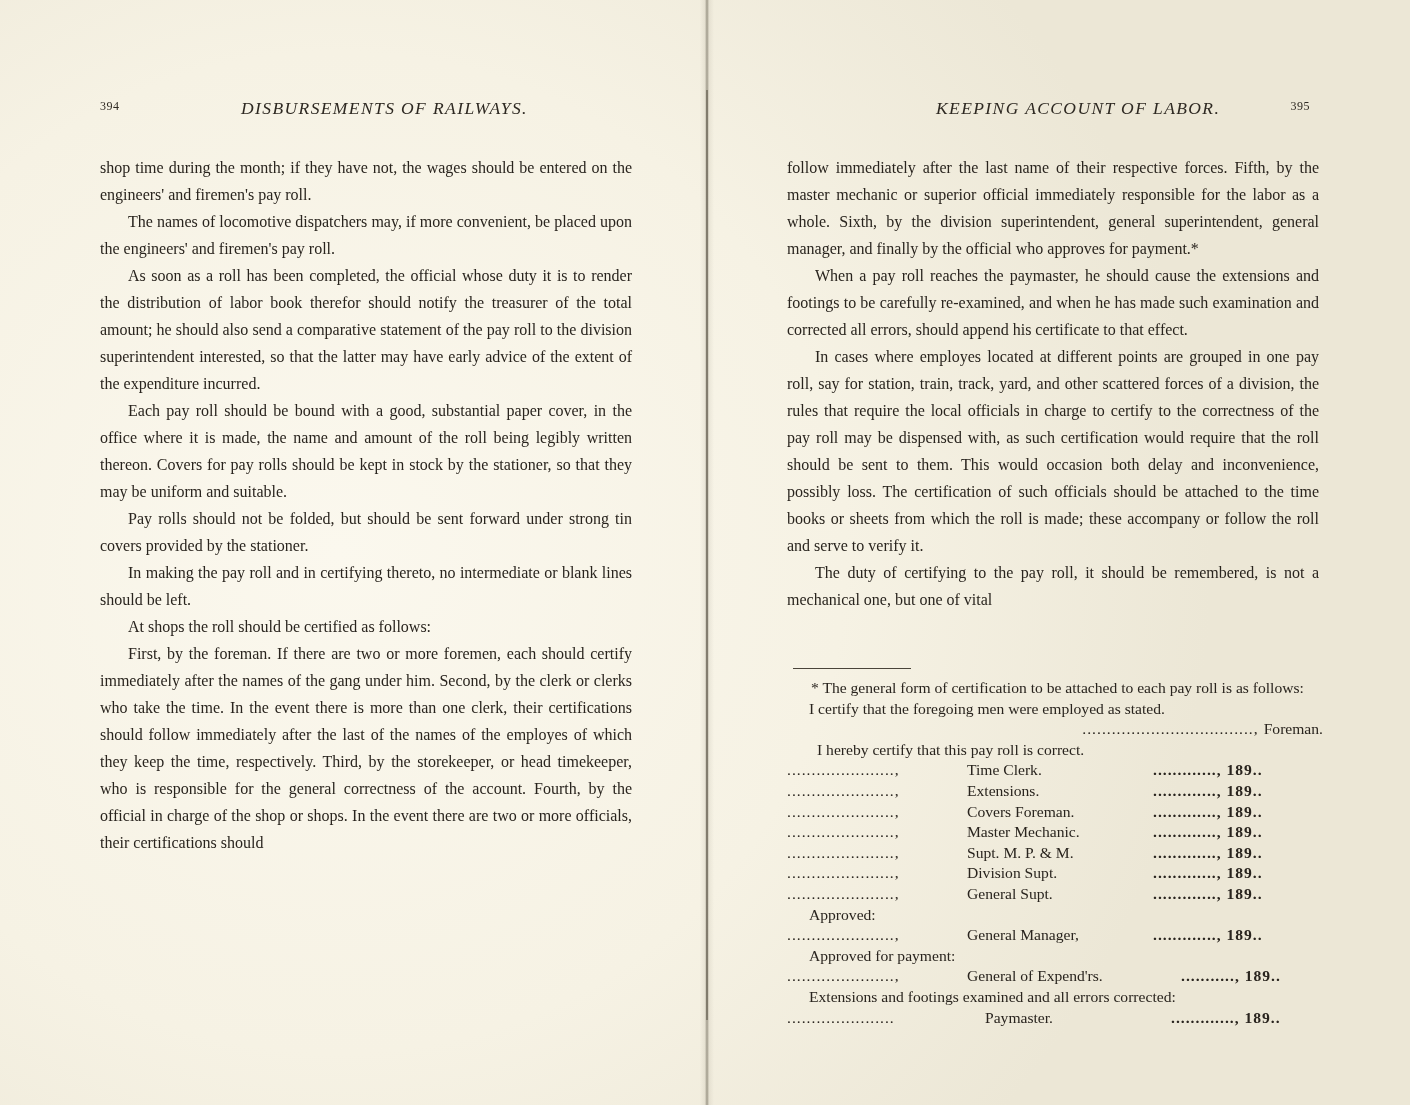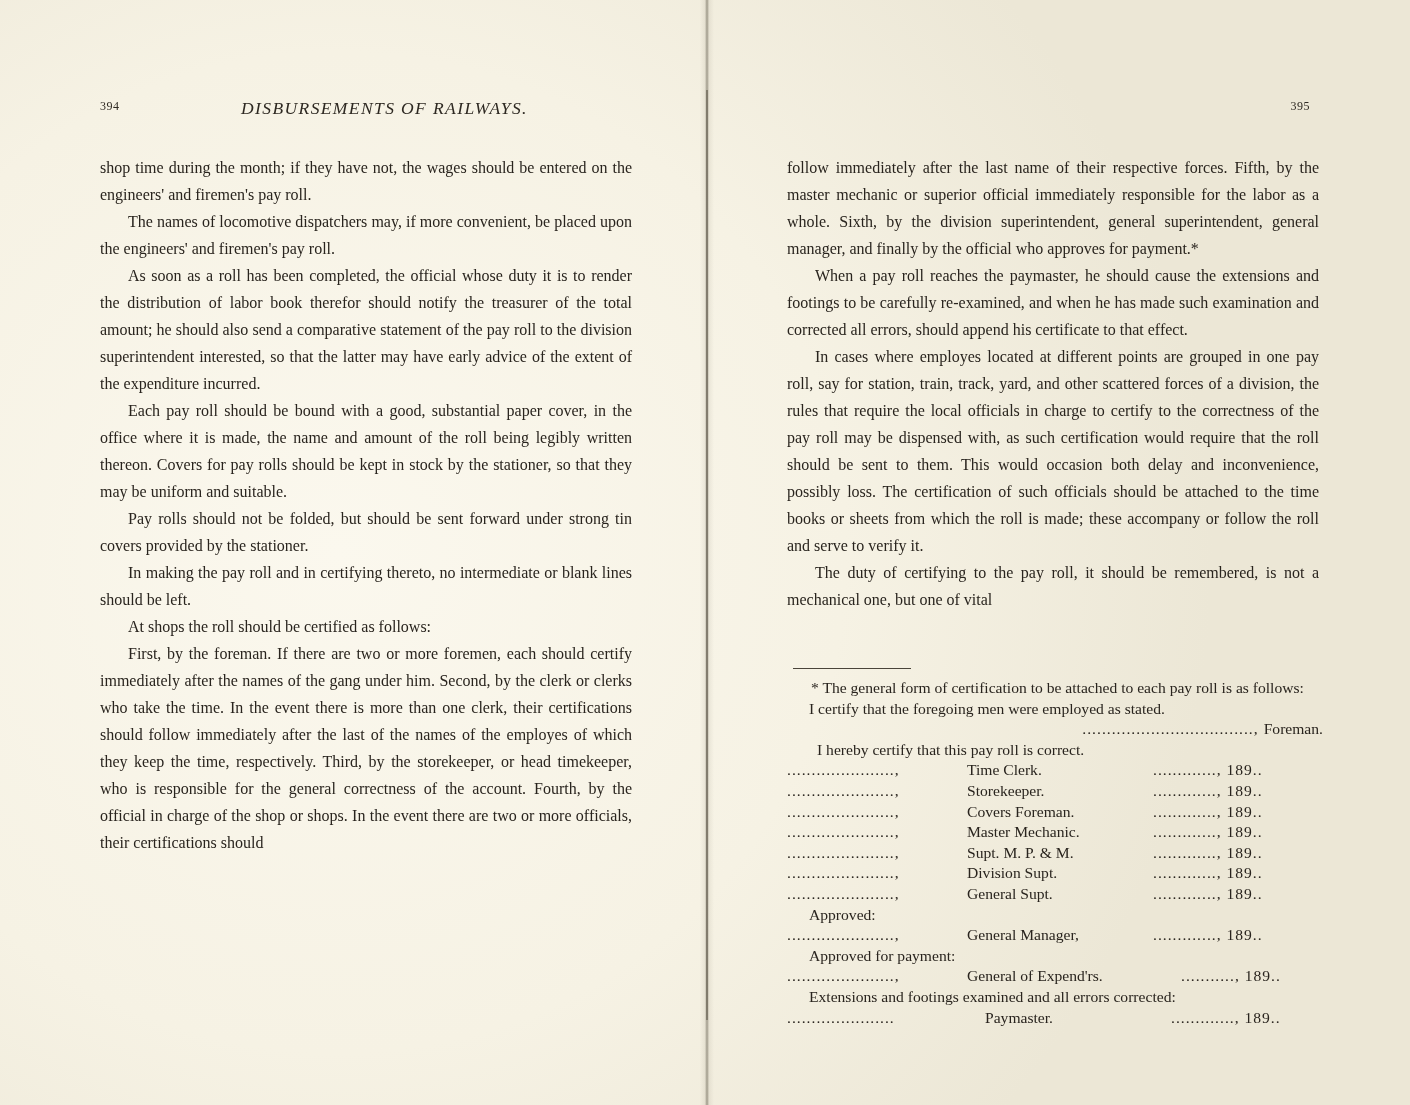--- a/index.html
+++ b/index.html
@@ -73,21 +73,21 @@
     margin:0 0 9px 6px;
   }
   #footnote .fn-p{margin:0;text-indent:24px;text-align:justify;text-align-last:left;}
   .ind{display:inline-block;width:22px;}
   .ind-lg{display:inline-block;width:30px;}
 
   
   .sigrow{display:flex;align-items:baseline;white-space:nowrap;line-height:20.6px;}
   .sig-dots{width:176px;overflow:hidden;display:inline-block;letter-spacing:1px;}
   .sig-role{width:186px;display:inline-block;padding-left:4px;}
-  .sig-date{display:inline-block;letter-spacing:1px;}
+  .sig-date{display:inline-block;letter-spacing:1px;font-weight:bold;}
   .lbl{display:block;line-height:20.6px;}
   .lbl .ind{width:22px;}
   .wide-dots{letter-spacing:1px;}
 </style>
 </head>
 <body>
 
 <div id="paper"></div>
 
 <div id="page-left" class="page">
@@ -102,20 +102,21 @@
     <p>Pay rolls should not be folded, but should be sent forward under strong tin covers provided by the stationer.</p>
     <p>In making the pay roll and in certifying thereto, no intermediate or blank lines should be left.</p>
     <p>At shops the roll should be certified as follows:</p>
     <p>First, by the foreman. If there are two or more foremen, each should certify immediately after the names of the gang under him. Second, by the clerk or clerks who take the time. In the event there is more than one clerk, their certifications should follow immediately after the last of the names of the employes of which they keep the time, respectively. Third, by the storekeeper, or head timekeeper, who is responsible for the general correctness of the account. Fourth, by the official in charge of the shop or shops. In the event there are two or more officials, their certifications should</p>
   </div>
 </div>
 
 <div id="gutter"></div>
 
 <div id="page-right" class="page">
+  <div class="runhead" id="rh-title">KEEPING ACCOUNT OF LABOR.</div>
   <div class="folio" id="rh-folio">395</div>
 
   <div class="col" id="col-right">
     <p class="noindent">follow immediately after the last name of their respective forces. Fifth, by the master mechanic or superior official immediately responsible for the labor as a whole. Sixth, by the division superintendent, general superintendent, general manager, and finally by the official who approves for payment.*</p>
     <p>When a pay roll reaches the paymaster, he should cause the extensions and footings to be carefully re-examined, and when he has made such examination and corrected all errors, should append his certificate to that effect.</p>
     <p>In cases where employes located at different points are grouped in one pay roll, say for station, train, track, yard, and other scattered forces of a division, the rules that require the local officials in charge to certify to the correctness of the pay roll may be dispensed with, as such certification would require that the roll should be sent to them. This would occasion both delay and inconvenience, possibly loss. The certification of such officials should be attached to the time books or sheets from which the roll is made; these accompany or follow the roll and serve to verify it.</p>
     <p>The duty of certifying to the pay roll, it should be remembered, is not a mechanical one, but one of vital</p>
   </div>
 
   <div id="footnote">
@@ -136,21 +137,21 @@
       <span class="ind-lg"></span><span>I hereby certify that this pay roll is correct.</span>
     </div>
 
     <div class="sigrow">
       <span class="sig-dots">......................,</span>
       <span class="sig-role">Time Clerk.</span>
       <span class="sig-date">............., 189..</span>
     </div>
     <div class="sigrow">
       <span class="sig-dots">......................,</span>
-      <span class="sig-role">Storekeeper.</span>
+      <span class="sig-role">Extensions.</span>
       <span class="sig-date">............., 189..</span>
     </div>
     <div class="sigrow">
       <span class="sig-dots">......................,</span>
       <span class="sig-role">Covers Foreman.</span>
       <span class="sig-date">............., 189..</span>
     </div>
     <div class="sigrow">
       <span class="sig-dots">......................,</span>
       <span class="sig-role">Master Mechanic.</span>

